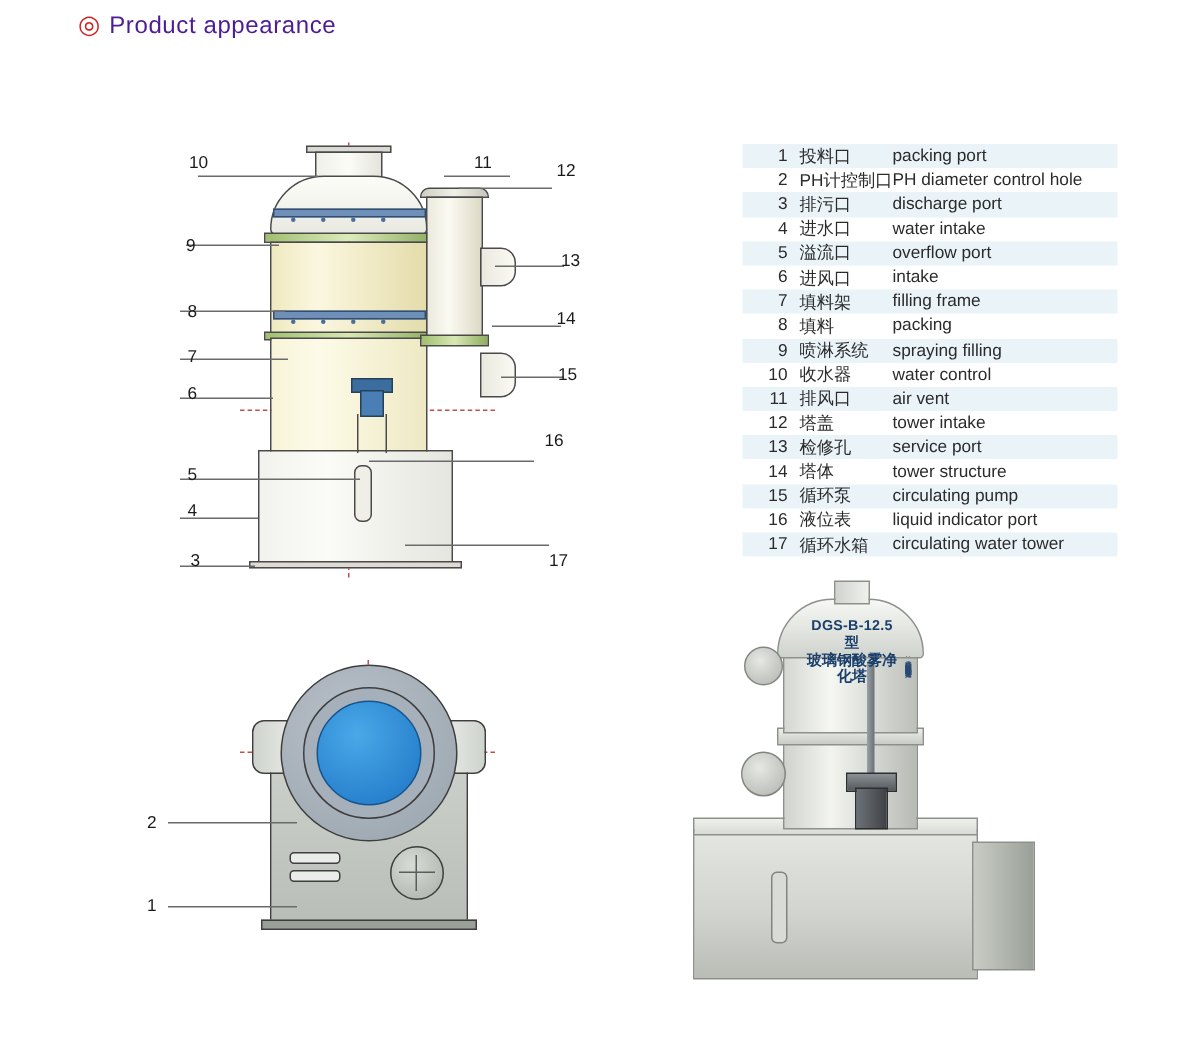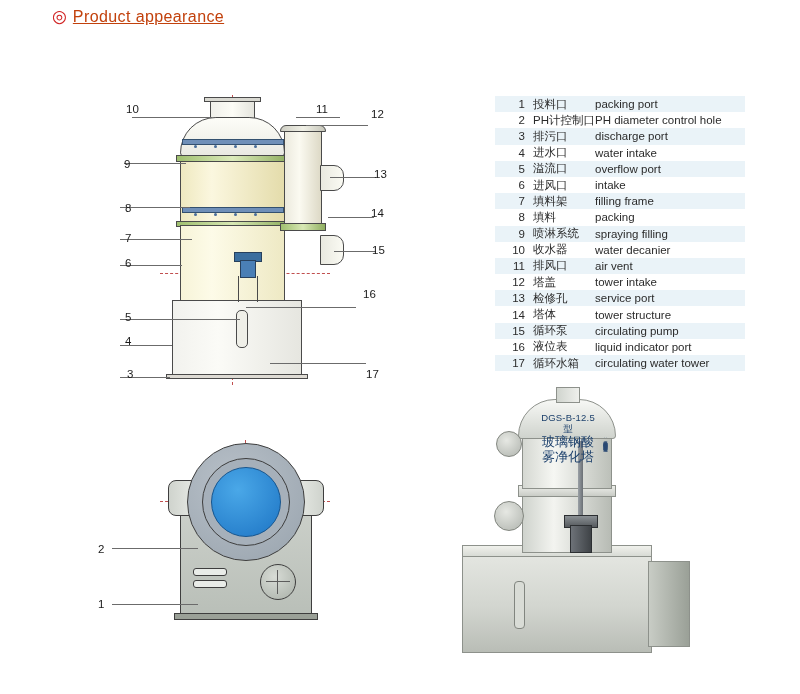--- a/index.html
+++ b/index.html
@@ -31,23 +31,22 @@
     line-height: 1;
   }
   #title-cn {
     font-size: 19px;
     font-weight: bold;
     color: #d02020;
     letter-spacing: 1px;
   }
   #title-en {
     font-size: 16px;
-    color: #c2410c;
+    color: #4c1d95;
     letter-spacing: 0.4px;
-    text-decoration: underline;
   }
 
   
   #legend {
     position: absolute;
     left: 495px;
     top: 96px;
     width: 250px;
   }
   .legend-row {
@@ -381,24 +380,24 @@
     left: 126px; top: 56px; width: 5px; height: 80px;
     background: linear-gradient(90deg,#9aa0a6,#6b7075);
   }
   #ph-label {
     position: absolute;
     left: 86px; top: 28px;
     width: 60px;
     text-align: center;
     line-height: 1.15;
     color: #1b3f6b;
-    font-weight: normal;
+    font-weight: bold;
   }
   #ph-label .l1 { font-size: 9.5px; letter-spacing: .2px; }
-  #ph-label .l2 { font-size: 13px; }
+  #ph-label .l2 { font-size: 10px; }
   #ph-sidetext {
     position: absolute;
     left: 140px; top: 52px;
     width: 16px;
     font-size: 4.5px;
     line-height: 1.25;
     color: #2a4a74;
     writing-mode: vertical-rl;
     height: 46px;
     overflow: hidden;
@@ -454,21 +453,21 @@
     <span class="legend-en">packing</span>
   </div>
   <div class="legend-row alt">
     <span class="legend-num">9</span>
     <span class="legend-cn">喷淋系统</span>
     <span class="legend-en">spraying filling</span>
   </div>
   <div class="legend-row">
     <span class="legend-num">10</span>
     <span class="legend-cn">收水器</span>
-    <span class="legend-en">water decanier</span>
+    <span class="legend-en">water control</span>
   </div>
   <div class="legend-row alt">
     <span class="legend-num">11</span>
     <span class="legend-cn">排风口</span>
     <span class="legend-en">air vent</span>
   </div>
   <div class="legend-row">
     <span class="legend-num">12</span>
     <span class="legend-cn">塔盖</span>
     <span class="legend-en">tower intake</span>

